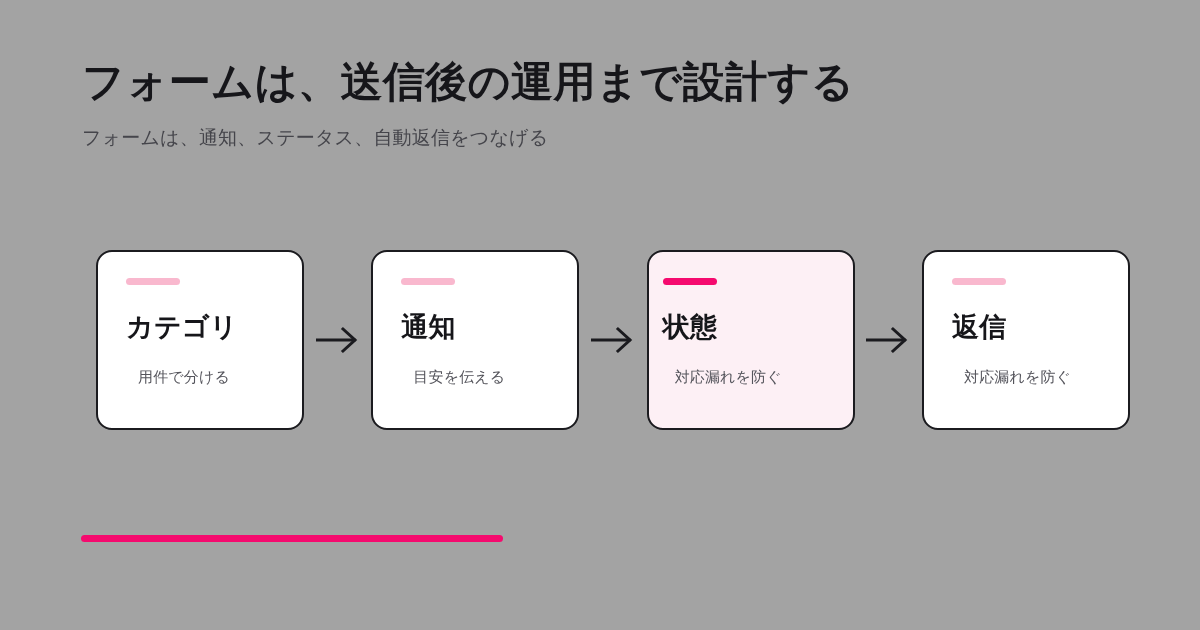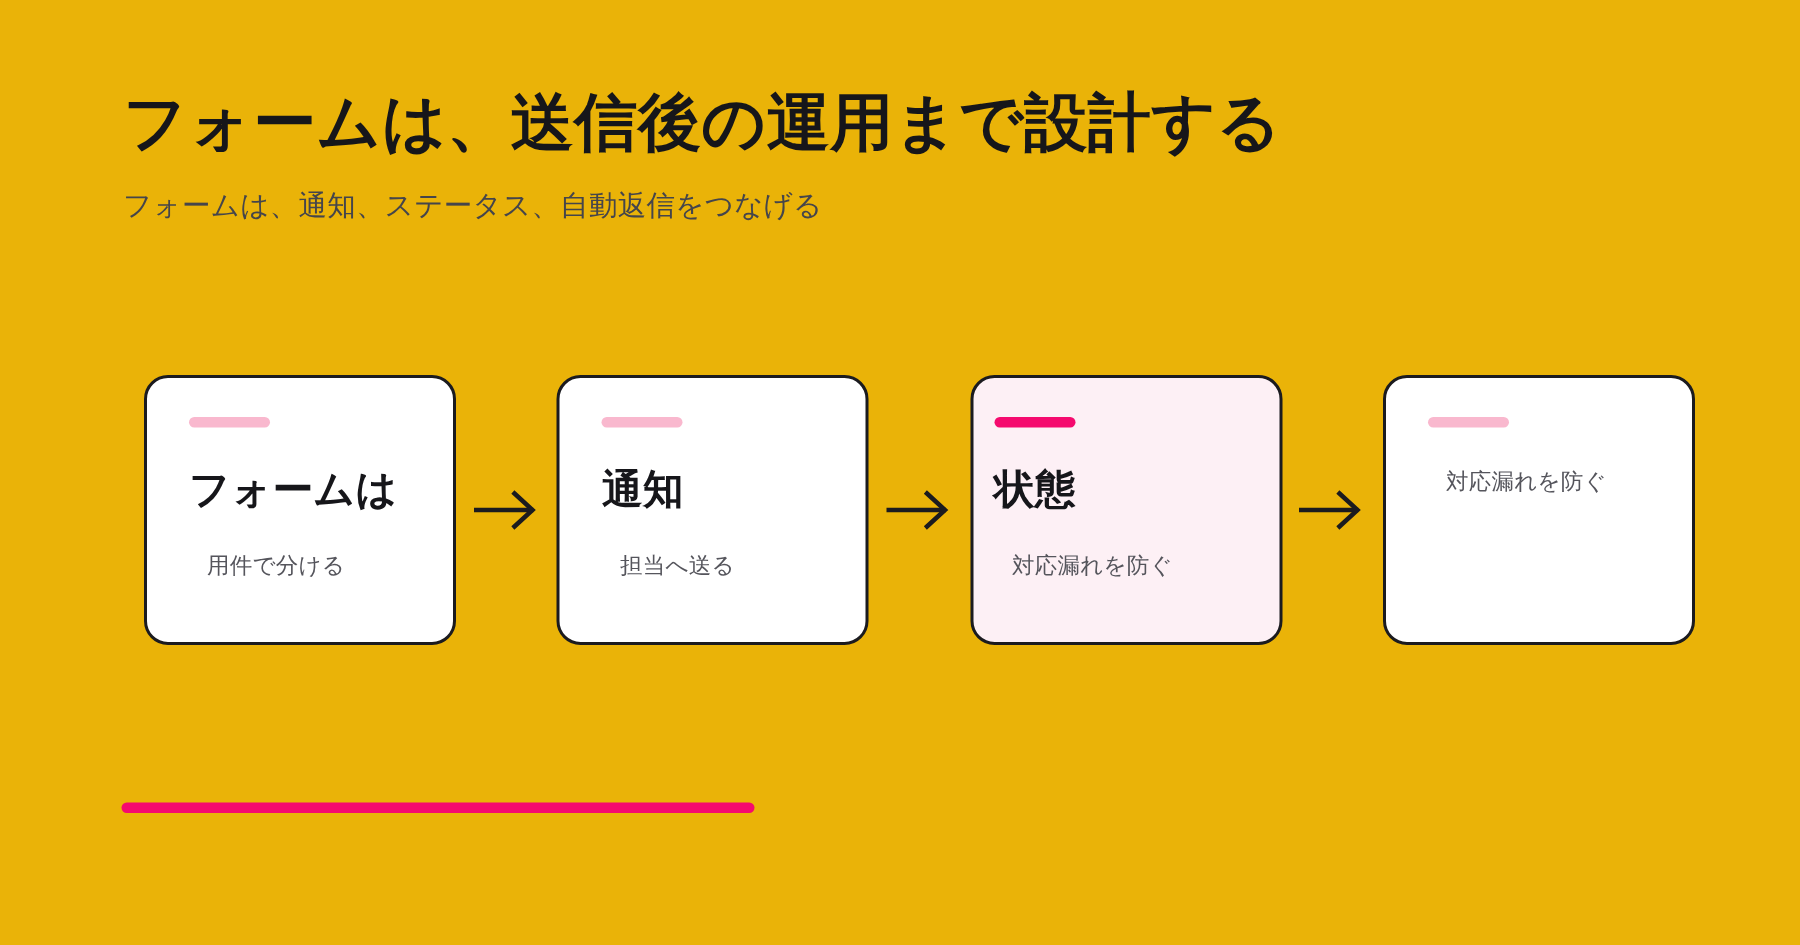--- a/index.html
+++ b/index.html
@@ -11,21 +11,21 @@
     height: 630px;
     overflow: hidden;
     background: #f4f4ef;
     font-family: "DejaVu Sans", "Liberation Sans", sans-serif;
     -webkit-font-smoothing: antialiased;
   }
   .slide {
     position: relative;
     width: 1200px;
     height: 630px;
-    background: #eab308;
+    background: #a3a3a3;
   }
 
   
   .header {
     position: absolute;
     left: 82px;
     top: 55px;
     width: 1060px;
   }
   .slide-title {
@@ -131,35 +131,35 @@
 
   <div class="header">
     <h1 class="slide-title">フォームは、送信後の運用まで設計する</h1>
     <p class="slide-subtitle">フォームは、通知、ステータス、自動返信をつなげる</p>
   </div>
 
   <div class="flow">
 
     <div class="card">
       <div class="card-accent"></div>
-      <div class="card-title">フォームは</div>
+      <div class="card-title">カテゴリ</div>
       <div class="card-desc">用件で分ける</div>
     </div>
 
     <div class="arrow">
       <svg width="44" height="28" viewBox="0 0 44 28" fill="none" aria-hidden="true">
         <path d="M1 14 H38" stroke="currentColor" stroke-width="3" stroke-linecap="square"></path>
         <path d="M27 3 L39 14 L27 25" stroke="currentColor" stroke-width="3" fill="none" stroke-linecap="square" stroke-linejoin="miter"></path>
       </svg>
     </div>
 
     <div class="card">
       <div class="card-accent"></div>
       <div class="card-title">通知</div>
-      <div class="card-desc">担当へ送る</div>
+      <div class="card-desc">目安を伝える</div>
     </div>
 
     <div class="arrow">
       <svg width="44" height="28" viewBox="0 0 44 28" fill="none" aria-hidden="true">
         <path d="M1 14 H38" stroke="currentColor" stroke-width="3" stroke-linecap="square"></path>
         <path d="M27 3 L39 14 L27 25" stroke="currentColor" stroke-width="3" fill="none" stroke-linecap="square" stroke-linejoin="miter"></path>
       </svg>
     </div>
 
     <div class="card is-active">
@@ -170,20 +170,21 @@
 
     <div class="arrow">
       <svg width="44" height="28" viewBox="0 0 44 28" fill="none" aria-hidden="true">
         <path d="M1 14 H38" stroke="currentColor" stroke-width="3" stroke-linecap="square"></path>
         <path d="M27 3 L39 14 L27 25" stroke="currentColor" stroke-width="3" fill="none" stroke-linecap="square" stroke-linejoin="miter"></path>
       </svg>
     </div>
 
     <div class="card">
       <div class="card-accent"></div>
+      <div class="card-title">返信</div>
       <div class="card-desc">対応漏れを防ぐ</div>
     </div>
 
   </div>
 
   <div class="footer-bar"></div>
 
 </div>
 
 </body></html>

